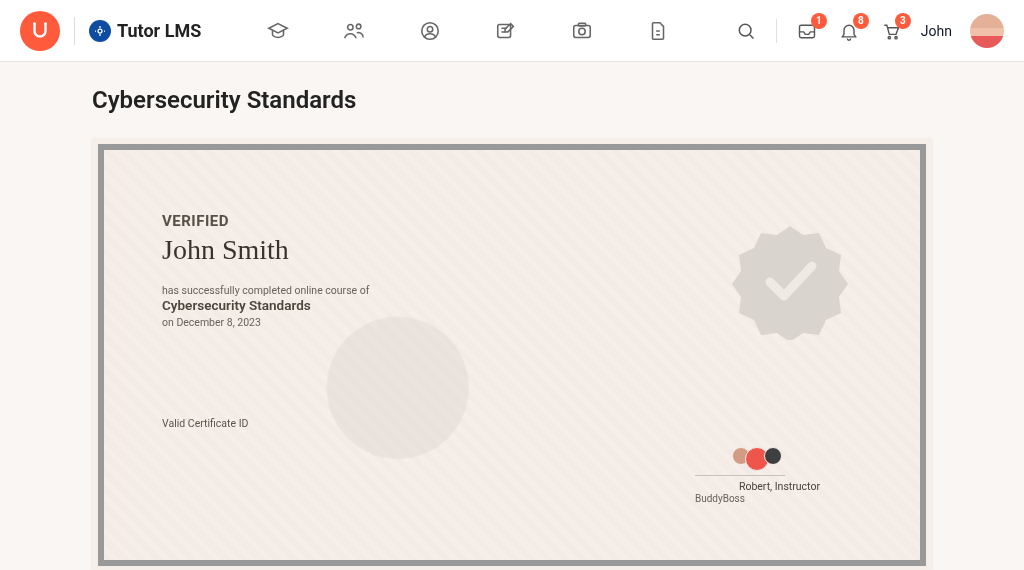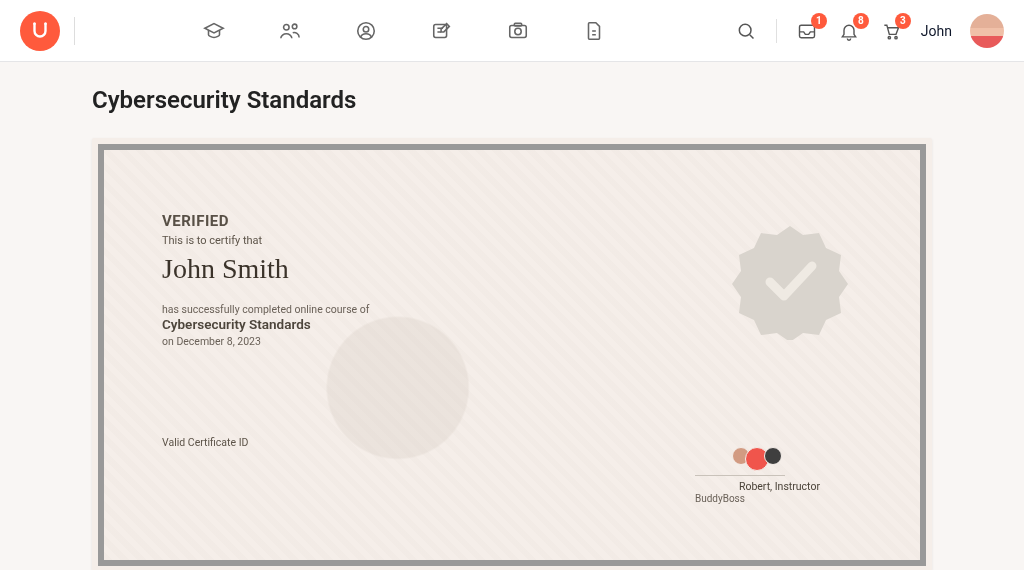--- a/index.html
+++ b/index.html
@@ -89,20 +89,29 @@
 <header class="header">
   <div class="logo-area">
     <div class="site-logo">
       <svg width="22" height="22" viewBox="0 0 24 24" fill="none" stroke="#fff" stroke-width="2.6" stroke-linecap="round">
         <path d="M6 4 v8 a6 6 0 0 0 12 0 v-8"></path>
         <circle cx="6" cy="4" r="1.4" fill="#fff" stroke="none"></circle>
         <circle cx="18" cy="4" r="1.4" fill="#fff" stroke="none"></circle>
       </svg>
     </div>
     <div class="logo-divider"></div>
+    <div class="brand-group">
+      <div class="brand-badge">
+        <svg width="12" height="12" viewBox="0 0 24 24" fill="none" stroke="#fff" stroke-width="2.5">
+          <circle cx="12" cy="12" r="4"></circle>
+            <path d="M12 2v4M12 18v4M4 12H2M22 12h-2"></path>
+        </svg>
+      </div>
+      <span class="brand-text">Tutor LMS</span>
+    </div>
   </div>
 
   <nav class="nav-icons">
     <div class="nav-icon-btn">
       <svg width="22" height="22" viewBox="0 0 24 24" fill="none" stroke="currentColor" stroke-width="1.7">
           <path d="M2 9l10-5 10 5-10 5z"></path>
           <path d="M6 11v5c0 1 3 3 6 3s6-2 6-3v-5"></path>
         </svg>
     </div>
     <div class="nav-icon-btn">
@@ -182,21 +191,20 @@
 
   <div class="cert-wrap">
     <div class="cert-frame">
       <div class="cert-deco-border"></div>
       <div class="cert-inner-line"></div>
       <div class="cert-inner-line2"></div>
 
       <div class="cert-body">
         <div class="verified">VERIFIED</div>
 
-        <div class="certify-line">This is to certify that</div>
         <div class="recipient">John Smith</div>
 
         <div class="completed-line">has successfully completed online course of</div>
         <div class="course-name">Cybersecurity Standards</div>
         <div class="cert-date">on December 8, 2023</div>
 
         <div class="valid-id-label">Valid Certificate ID</div>
 
         <div class="seal">
           <svg viewBox="0 0 120 120" width="120" height="120">

